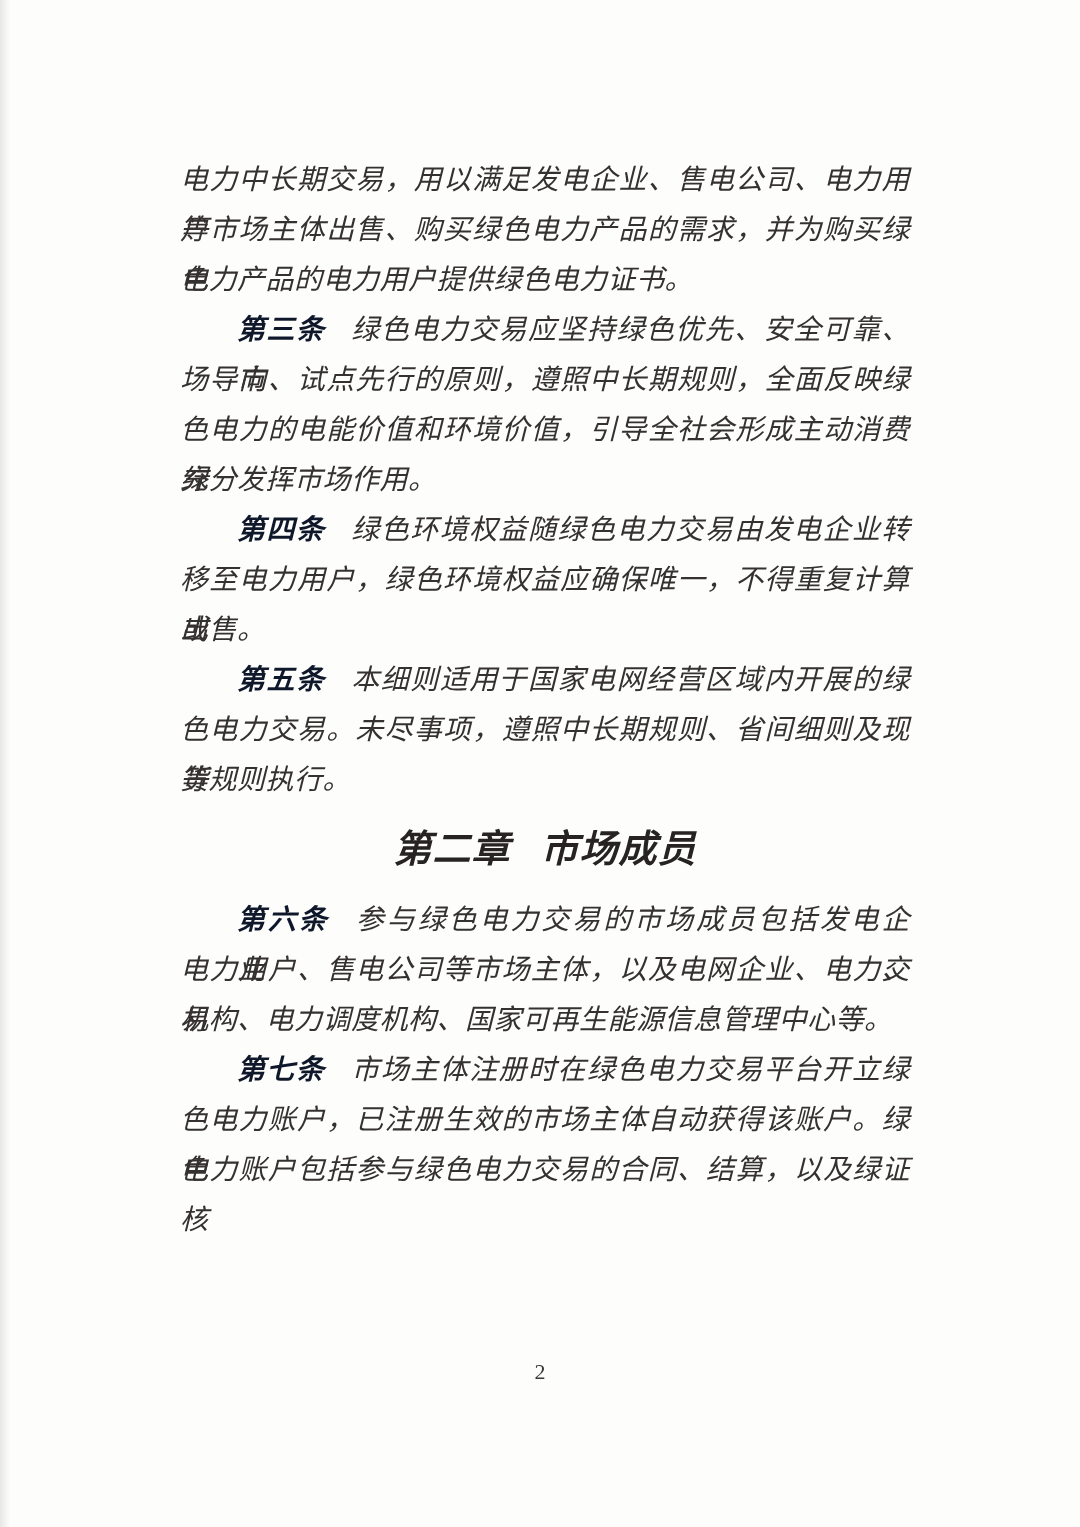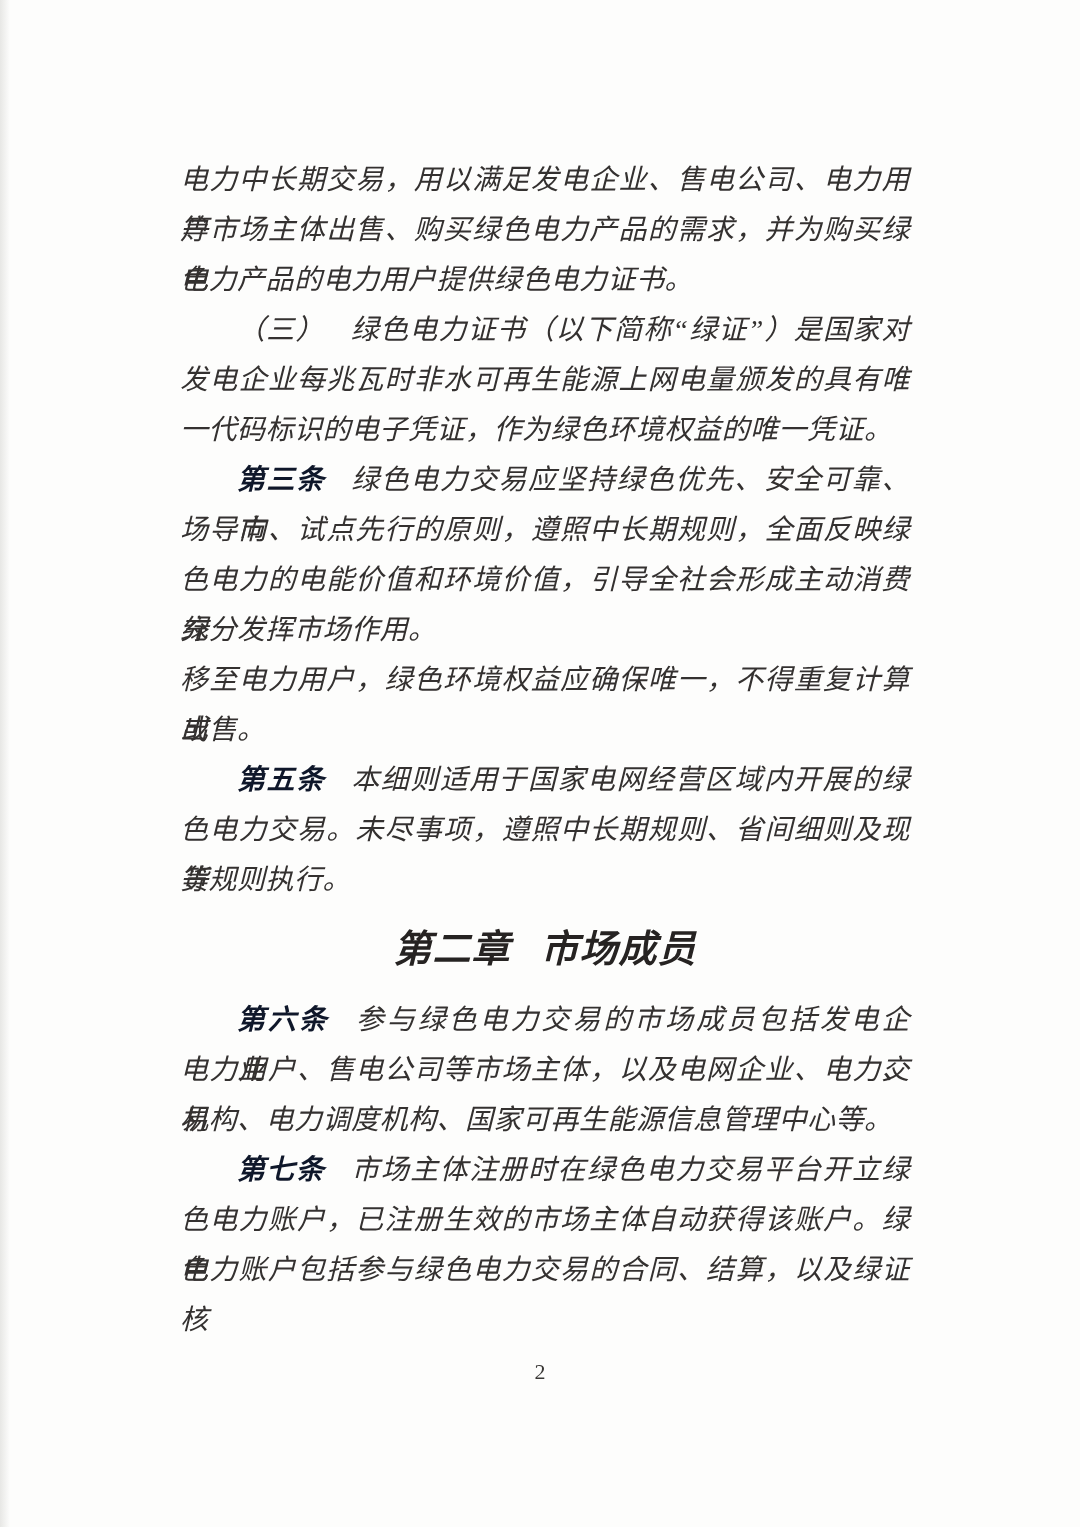--- a/index.html
+++ b/index.html
@@ -85,31 +85,27 @@
 
 <div class="page">
   <div class="scan-edge"></div>
   <div class="content" id="content">
       <div class="para">
         <div class="line">电力中长期交易，用以满足发电企业、售电公司、电力用户</div>
         <div class="line">等市场主体出售、购买绿色电力产品的需求，并为购买绿色</div>
         <div class="line no-stretch">电力产品的电力用户提供绿色电力证书。</div>
       </div>
       <div class="para">
-        <div class="line indent"><span class="lead">（三）</span><span>绿色电力证书（以下简称“绿证”）是国家对</span></div>
-        <div class="line">发电企业每兆瓦时非水可再生能源上网电量颁发的具有唯</div>
-        <div class="line no-stretch">一代码标识的电子凭证，作为绿色环境权益的唯一凭证。</div>
-      </div>
-      <div class="para">
         <div class="line indent"><span class="lead bold">第三条</span><span>绿色电力交易应坚持绿色优先、安全可靠、市</span></div>
         <div class="line">场导向、试点先行的原则，遵照中长期规则，全面反映绿</div>
         <div class="line">色电力的电能价值和环境价值，引导全社会形成主动消费绿</div>
         <div class="line no-stretch">充分发挥市场作用。</div>
       </div>
       <div class="para">
+        <div class="line indent"><span class="lead bold">第四条</span><span>绿色环境权益随绿色电力交易由发电企业转</span></div>
         <div class="line">移至电力用户，绿色环境权益应确保唯一，不得重复计算或</div>
         <div class="line no-stretch">出售。</div>
       </div>
       <div class="para">
         <div class="line indent"><span class="lead bold">第五条</span><span>本细则适用于国家电网经营区域内开展的绿</span></div>
         <div class="line">色电力交易。未尽事项，遵照中长期规则、省间细则及现货</div>
         <div class="line no-stretch">等规则执行。</div>
       </div>
       <div class="chapter"><span class="chapter-number">第二章</span><span class="chapter-title">市场成员</span></div>
       <div class="para">

